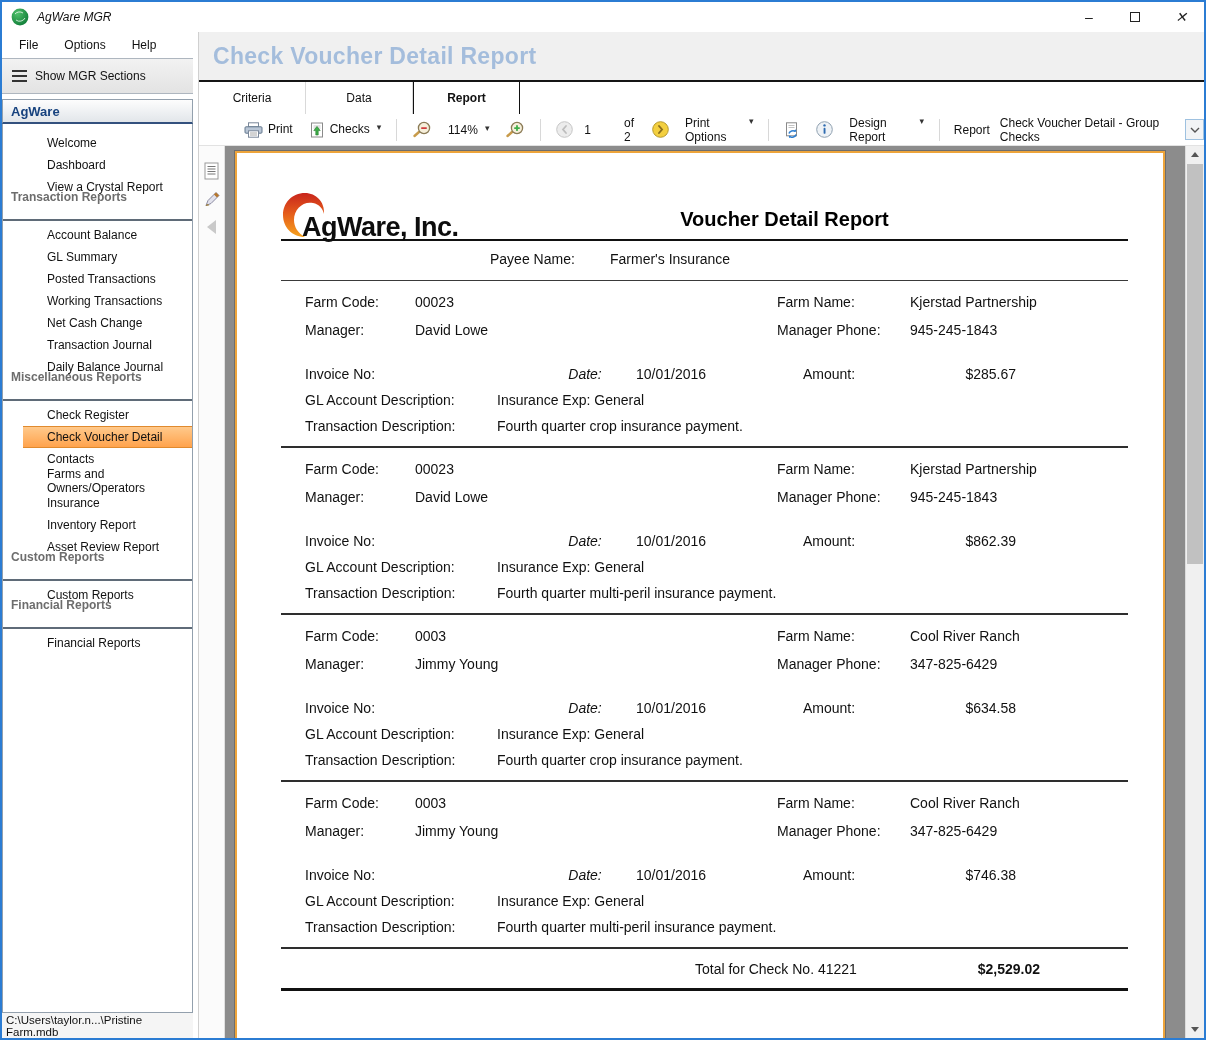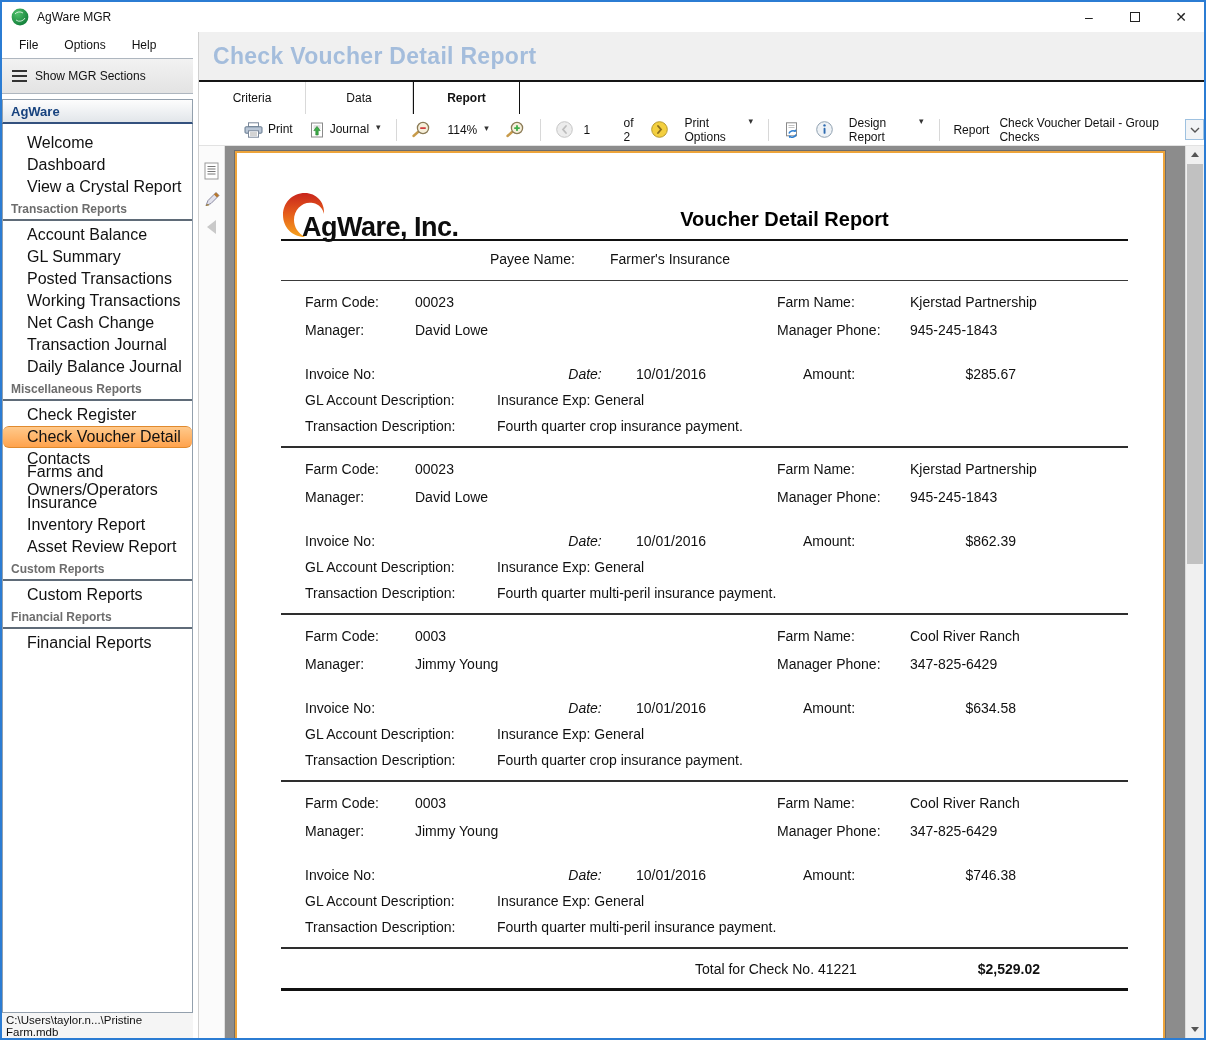--- a/index.html
+++ b/index.html
@@ -1,20 +1,20 @@
 <!DOCTYPE html>
 <html><head>
 <meta charset="utf-8">
 <style>
   * { margin:0; padding:0; box-sizing:border-box; }
   html,body { width:1206px; height:1040px; font-family:"Liberation Sans", sans-serif; background:#fff; }
   .window { width:1206px; height:1040px; border:2px solid #2b7cd3; display:flex; flex-direction:column; background:#fff; overflow:hidden; }
 
   
-  .titlebar { height:30px; display:flex; align-items:center; background:#fff; flex:0 0 auto; }
+  .titlebar { height:30px; display:flex; align-items:center; background:#fff; flex:0 0 auto;font-style:italic; }
   .app-icon { margin-left:9px; width:18px; height:18px; }
   .title-text { margin-left:8px; font-size:12px; color:#111; }
   .win-controls { margin-left:auto; display:flex; height:100%; }
   .win-btn { width:46px; height:100%; display:flex; align-items:center; justify-content:center; font-size:14px; color:#222; }
   .maxi-box { width:10px; height:10px; border:1px solid #222; }
 
   
   .main { flex:1; display:flex; min-height:0; }
   .left-col { width:196px; flex:0 0 auto; display:flex; flex-direction:column; background:#fff; padding-right:5px; }
   .right-col { flex:1; display:flex; flex-direction:column; min-width:0; border-left:1px solid #d0d0d0; }
@@ -22,23 +22,23 @@
   
   .menubar { height:26px; display:flex; align-items:center; padding-left:8px; gap:8px; background:#fff; }
   .menu-item { font-size:12px; color:#111; padding:3px 9px; }
   .mgr-toggle { height:36px; background:linear-gradient(#f2f2f2,#e3e3e3); border-top:1px solid #aeb6bf; border-bottom:1px solid #aeb6bf; display:flex; align-items:center; padding-left:10px; gap:8px; }
   .hamburger { display:inline-flex; flex-direction:column; gap:2.5px; }
   .hamburger i { width:15px; height:2.5px; background:#333; display:block; }
   .mgr-toggle span.lbl { font-size:12px; color:#111; }
   .panel-gap { height:5px; }
   .reports-hdr { height:25px; background:linear-gradient(#fdfdfd,#e2e6ea); border:1px solid #93a0ad; border-bottom:2px solid #33517e; display:flex; align-items:center; padding-left:8px; font-size:13px; font-weight:bold; color:#17427e; }
   .nav-list { flex:1; background:#fff; border-left:1px solid #93a0ad; border-right:1px solid #93a0ad; overflow:hidden; padding-top:8px; }
-  .nav-item { height:22px; display:flex; align-items:center; padding-left:24px; font-size:16px; color:#111; }
-  .nav-item.selected { background:linear-gradient(#ffc98b,#ffa34d); border-top:1px solid #e08a2e; border-bottom:1px solid #e08a2e;border-radius:6px; }
-  .nav-section { height:23px; display:flex; align-items:flex-end; padding:0 0 3px 8px; font-size:12px; font-weight:bold; color:#6d6d6d; border-bottom:2px solid #5f6b78; margin-bottom:3px; }
+  .nav-item { height:22px; display:flex; align-items:center; padding-left:24px; font-size:12px; color:#111;margin-left:20px; }
+  .nav-item.selected { background:linear-gradient(#ffc98b,#ffa34d); border-top:1px solid #e08a2e; border-bottom:1px solid #e08a2e; }
+  .nav-section { height:23px; display:flex; align-items:flex-end; padding:0 0 15px 8px; font-size:12px; font-weight:bold; color:#6d6d6d; border-bottom:2px solid #5f6b78; margin-bottom:3px; }
   .statusbar { height:26px; background:#f5f5f5; border-top:1px solid #93a0ad; display:flex; align-items:center; padding-left:4px; font-size:11.5px; color:#111; }
 
   
   .band { height:50px; background:#f0f0f0; border-bottom:2px solid #151515; display:flex; align-items:center; padding-left:14px; }
   .band-title { font-size:23px; font-weight:bold; color:#a4bddc; letter-spacing:0.3px; }
   .tabstrip { height:32px; background:#fff; display:flex; flex:0 0 auto; }
   .tab { width:107px; display:flex; align-items:center; justify-content:center; font-size:12px; color:#111; border-right:1px solid #d9d9d9; }
   .tab.active { font-weight:bold; border-left:1.5px solid #111; border-right:1.5px solid #111; }
 
   .toolbar { height:32px; background:#fff; border-bottom:1px solid #e2e2e2; display:flex; align-items:center; padding-left:40px; font-size:12px; color:#111; gap:6px; flex:0 0 auto; }
@@ -190,21 +190,21 @@
           </svg>
           <span>Print</span>
         </div>
         <div class="tbtn">
           <svg width="16" height="16" viewBox="0 0 16 16">
             <rect x="2.5" y="1" width="11" height="14" fill="#fff" stroke="#8a8a8a"></rect>
             <line x1="4.5" y1="4" x2="11.5" y2="4" stroke="#c4c4c4"></line>
             <line x1="4.5" y1="6" x2="11.5" y2="6" stroke="#c4c4c4"></line>
             <path d="M6.8 13 L6.8 8.6 L4.8 8.6 L8 4.4 L11.2 8.6 L9.2 8.6 L9.2 13 Z" fill="#3fae49" stroke="#1e7a28" stroke-width="0.6"></path>
           </svg>
-          <span>Journal</span>
+          <span>Checks</span>
           <span class="caret">▾</span>
         </div>
         <div class="tsep"></div>
         <div class="tbtn">
           <svg width="20" height="17" viewBox="0 0 20 17">
             <line x1="7" y1="11" x2="2.5" y2="15" stroke="#c89b4a" stroke-width="2.4" stroke-linecap="round"></line>
             <circle cx="12" cy="7" r="5.6" fill="#f6efda" stroke="#8a7a55" stroke-width="1.3"></circle>
             <rect x="9" y="6.2" width="6" height="1.8" rx="0.9" fill="#d03c3c"></rect>
           </svg>
         </div>

